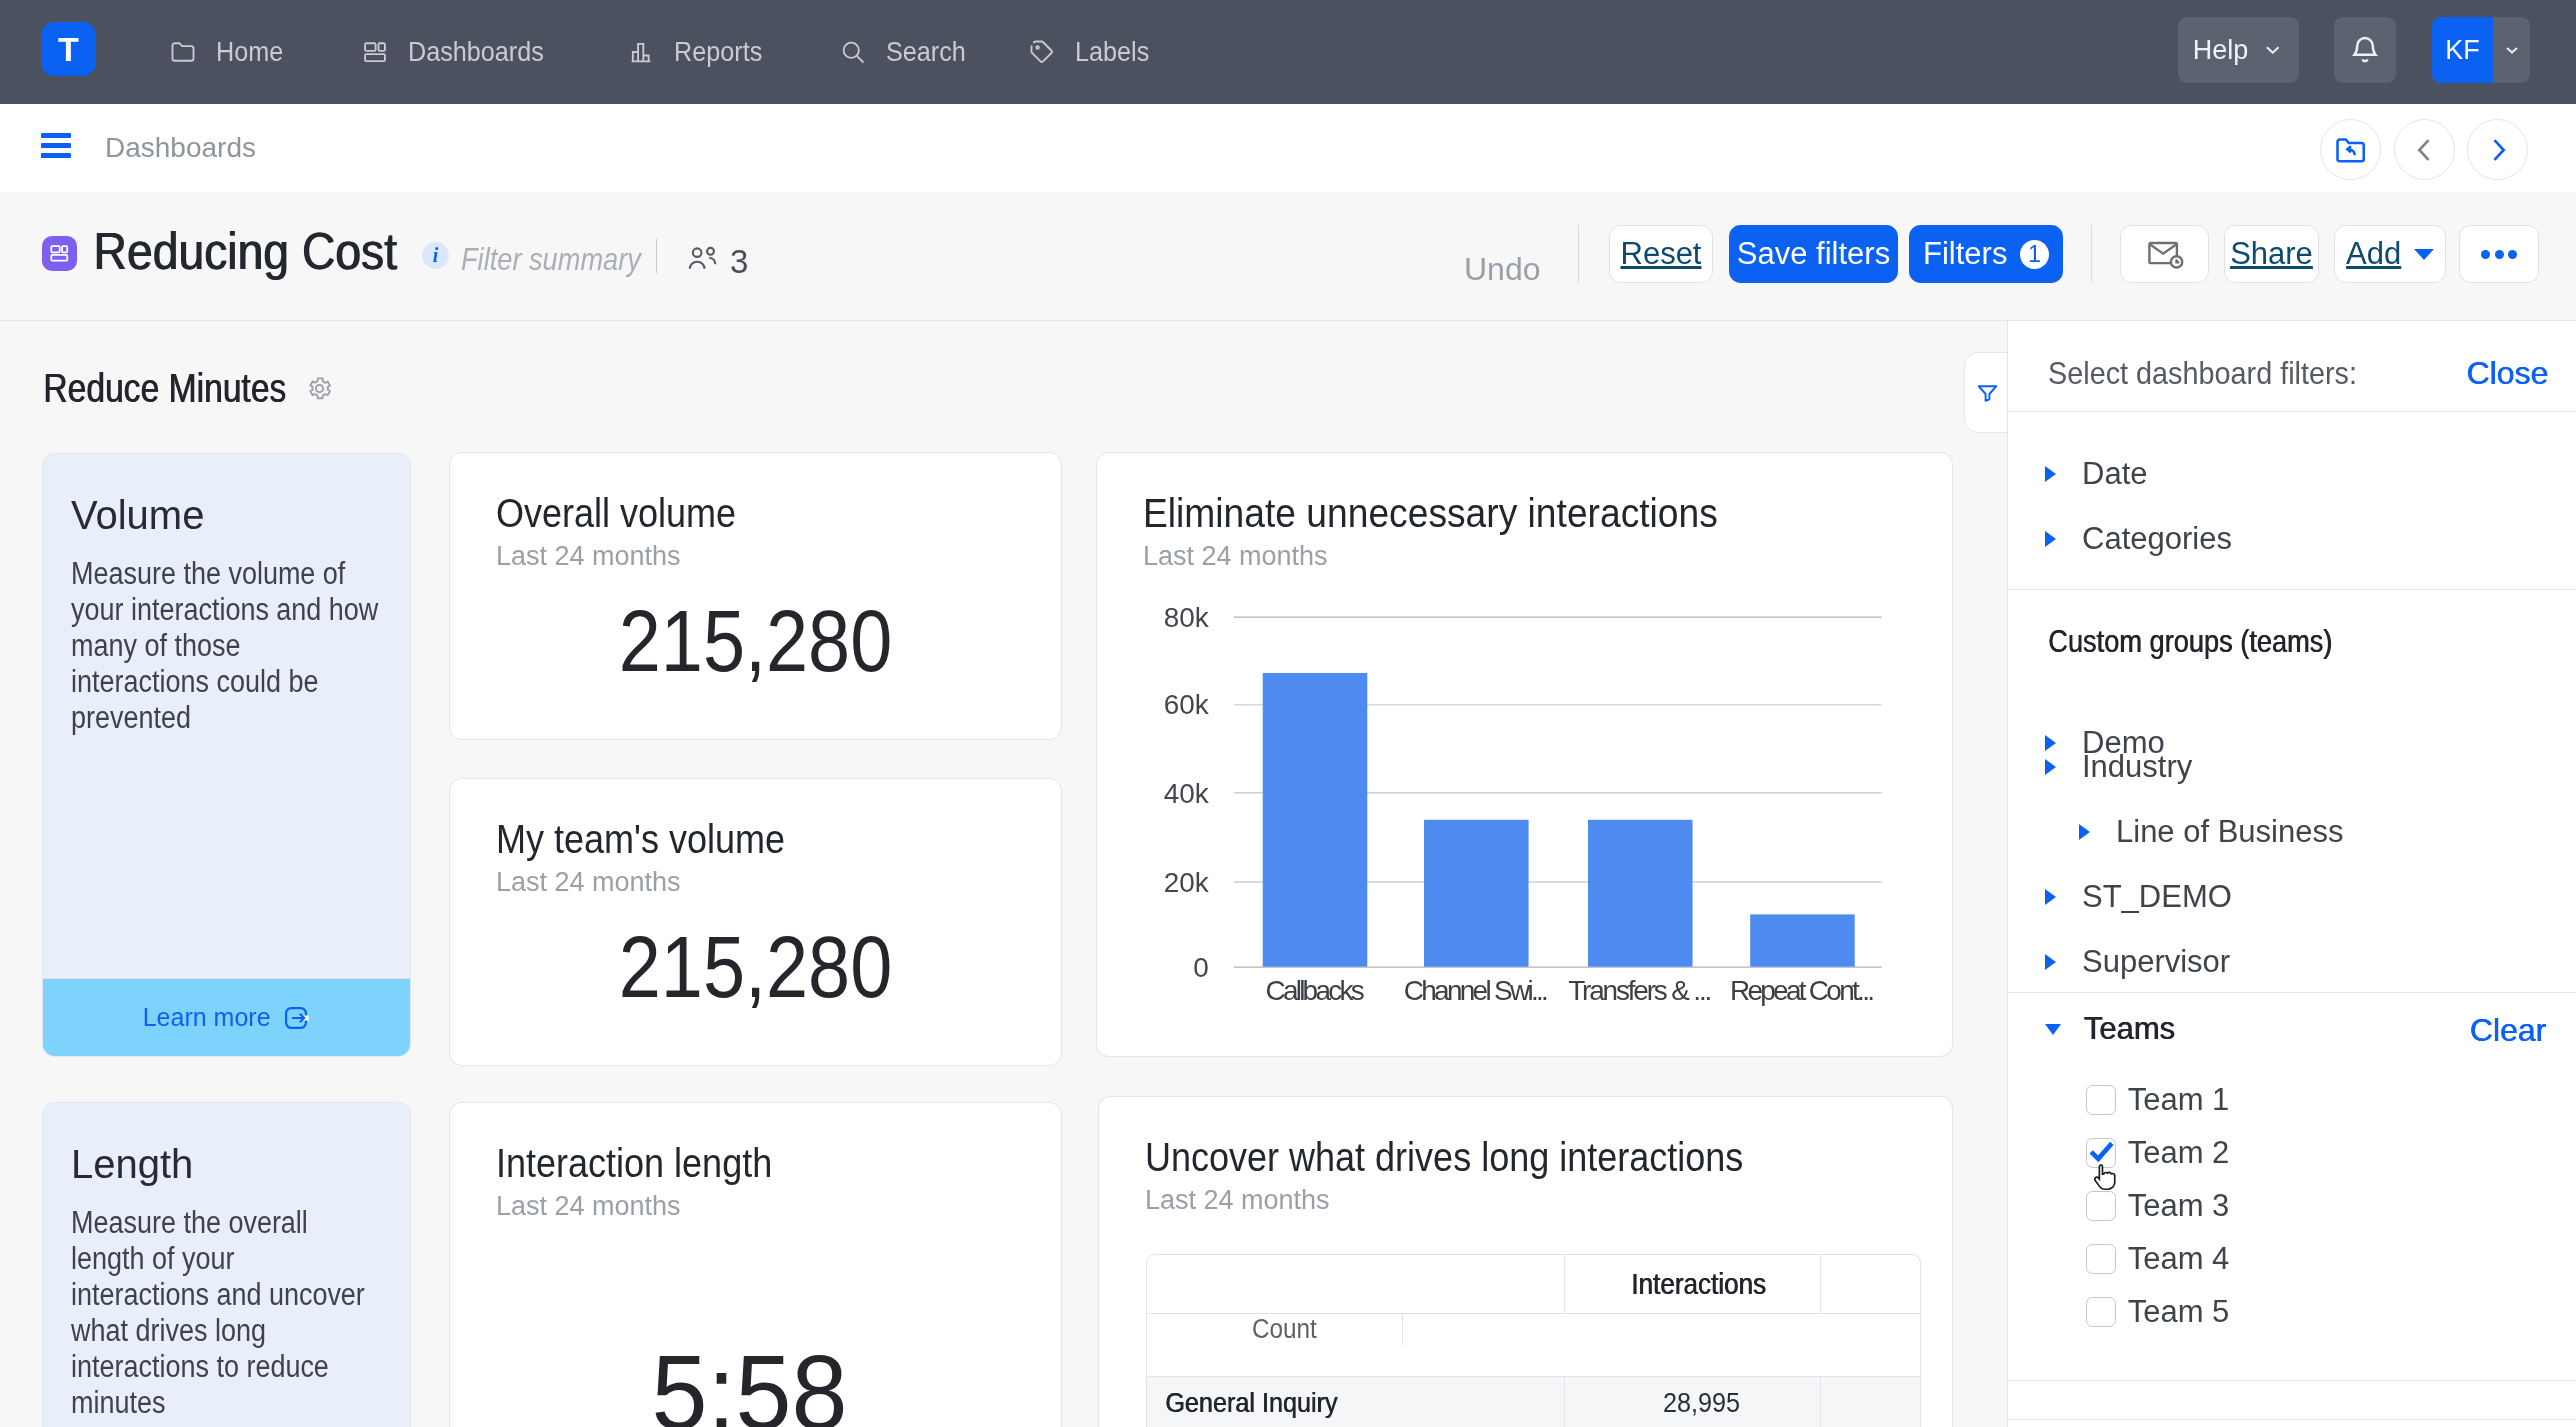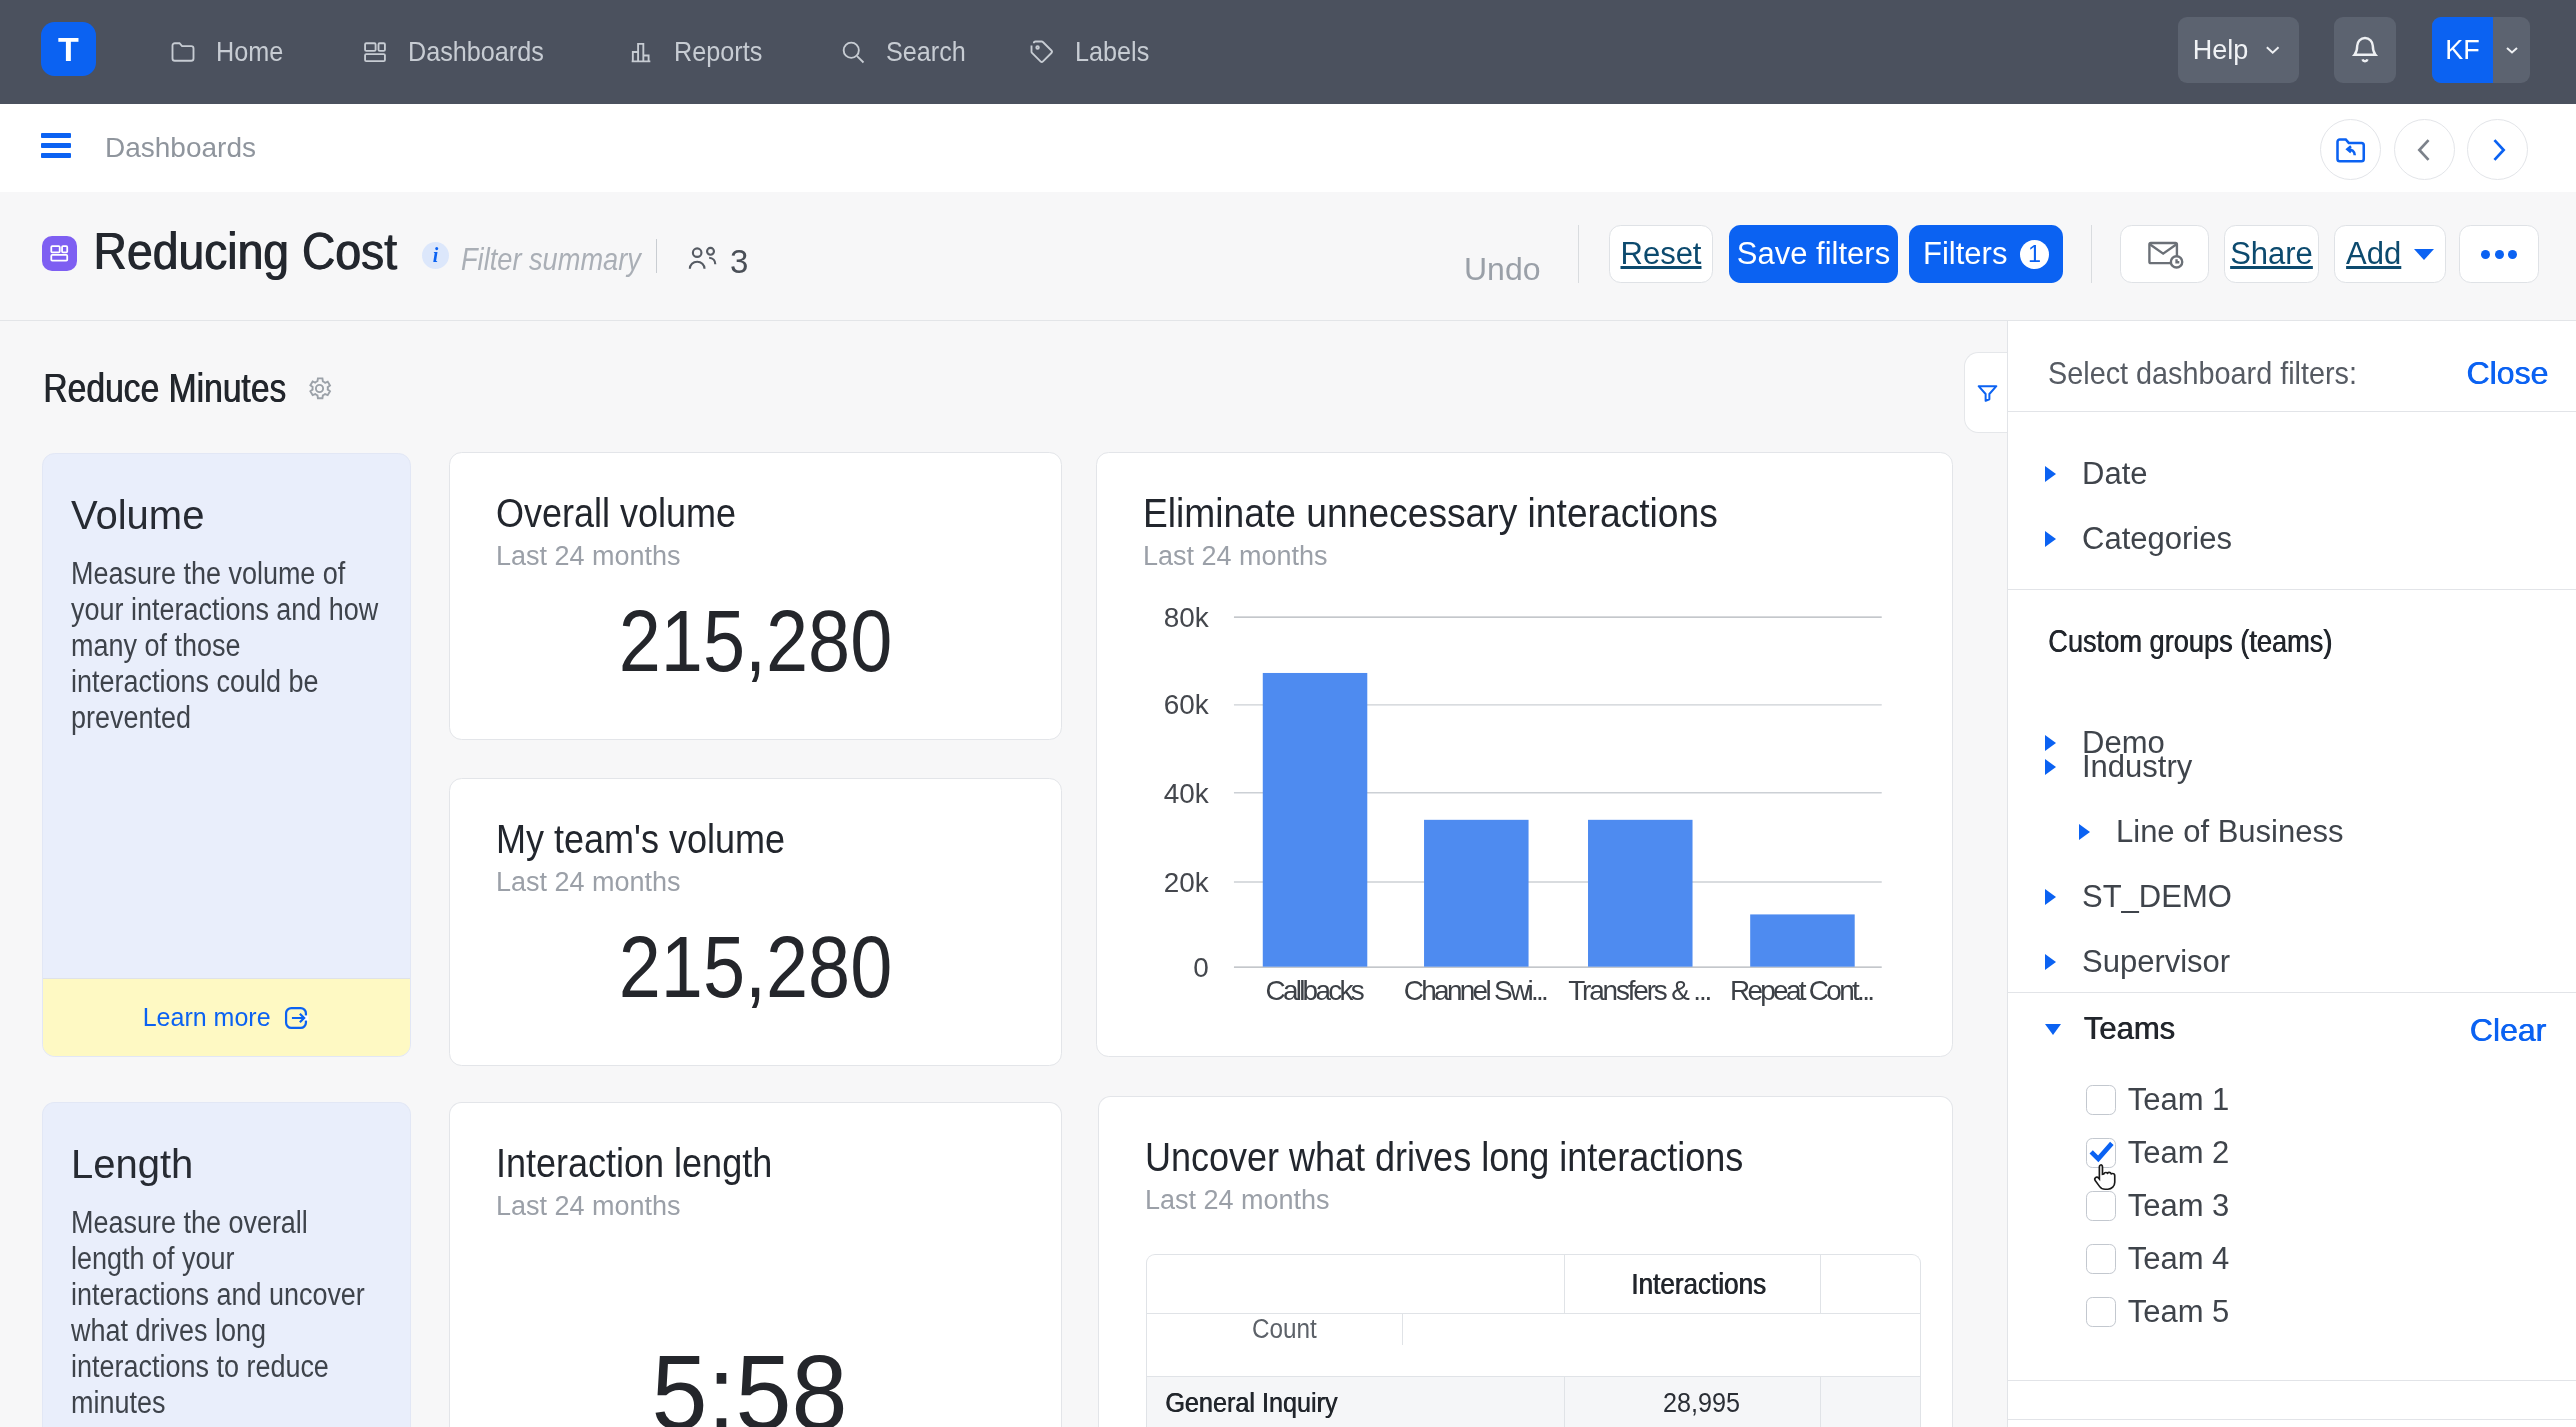--- a/index.html
+++ b/index.html
@@ -186,21 +186,21 @@
   <svg class="abs" style="left:306px; top:54px;" width="27" height="27" viewBox="0 0 24 24" fill="none" stroke="#9ba1a8" stroke-width="1.7">
       <circle cx="12" cy="12" r="3.2"></circle>
       <path d="M19.4 12a7.4 7.4 0 0 0-.1-1.2l2-1.5-2-3.4-2.3 1a7.4 7.4 0 0 0-2-1.2L14.6 3h-4l-.4 2.5a7.4 7.4 0 0 0-2 1.2l-2.3-1-2 3.4 2 1.5a7.4 7.4 0 0 0 0 2.4l-2 1.5 2 3.4 2.3-1a7.4 7.4 0 0 0 2 1.2l.4 2.5h4l.4-2.5a7.4 7.4 0 0 0 2-1.2l2.3 1 2-3.4-2-1.5c.1-.4.1-.8.1-1.2z"></path>
     </svg>
 
   <div class="card" style="left:42px; top:132px; width:369px; height:604px; background:#e9eefb; border-color:#e2e7f5;">
     <div style="position:absolute; left:28px; top:39px; font-size:40px; color:#272b33;">Volume</div>
     <div style="position:absolute; left:28px; top:102px; font-size:31px; line-height:36px; color:#3e434b; white-space:nowrap;">
         <span class="bodyx" style="display:block;">Measure the volume of<br>your interactions and how<br>many of those<br>interactions could be<br>prevented</span>
       </div>
-    <div style="position:absolute; left:0; bottom:0; width:100%; height:78px; background:#fef9c3; border-top:0.9px solid #dfe2e8; border-radius:0 0 11.7px 11.7px; display:flex; align-items:center; justify-content:center; color:#0b62f2; font-size:25px; font-weight:500;margin-top:8px;">Learn more
+    <div style="position:absolute; left:0; bottom:0; width:100%; height:78px; background:#7dd3fc; border-top:0.9px solid #dfe2e8; border-radius:0 0 11.7px 11.7px; display:flex; align-items:center; justify-content:center; color:#0b62f2; font-size:25px; font-weight:500;margin-top:8px;">Learn more
       <svg width="28" height="28" viewBox="0 0 24 24" fill="none" style="margin-left:11.7px;">
           <rect x="3.5" y="3.5" width="17" height="17" rx="4.5" stroke="#0b62f2" stroke-width="1.9"></rect>
           <path d="M20.5 9.8v4.4" stroke="#ffffff" stroke-width="4.5"></path>
           <path d="M8.5 12H19M15.3 8.3 19 12l-3.7 3.7" stroke="#0b62f2" stroke-width="1.9"></path>
         </svg>
     </div>
   </div>
 
   <div class="card" style="left:449px; top:131px; width:613px; height:607px; height:288px;">
     <div class="ctitle"><span class="sx9">Overall volume</span></div>

